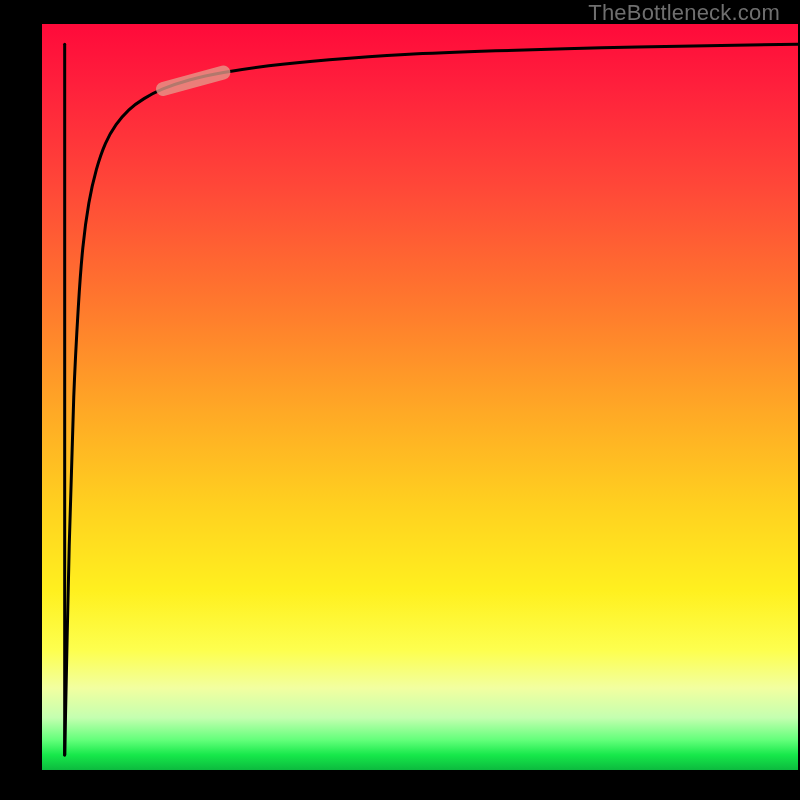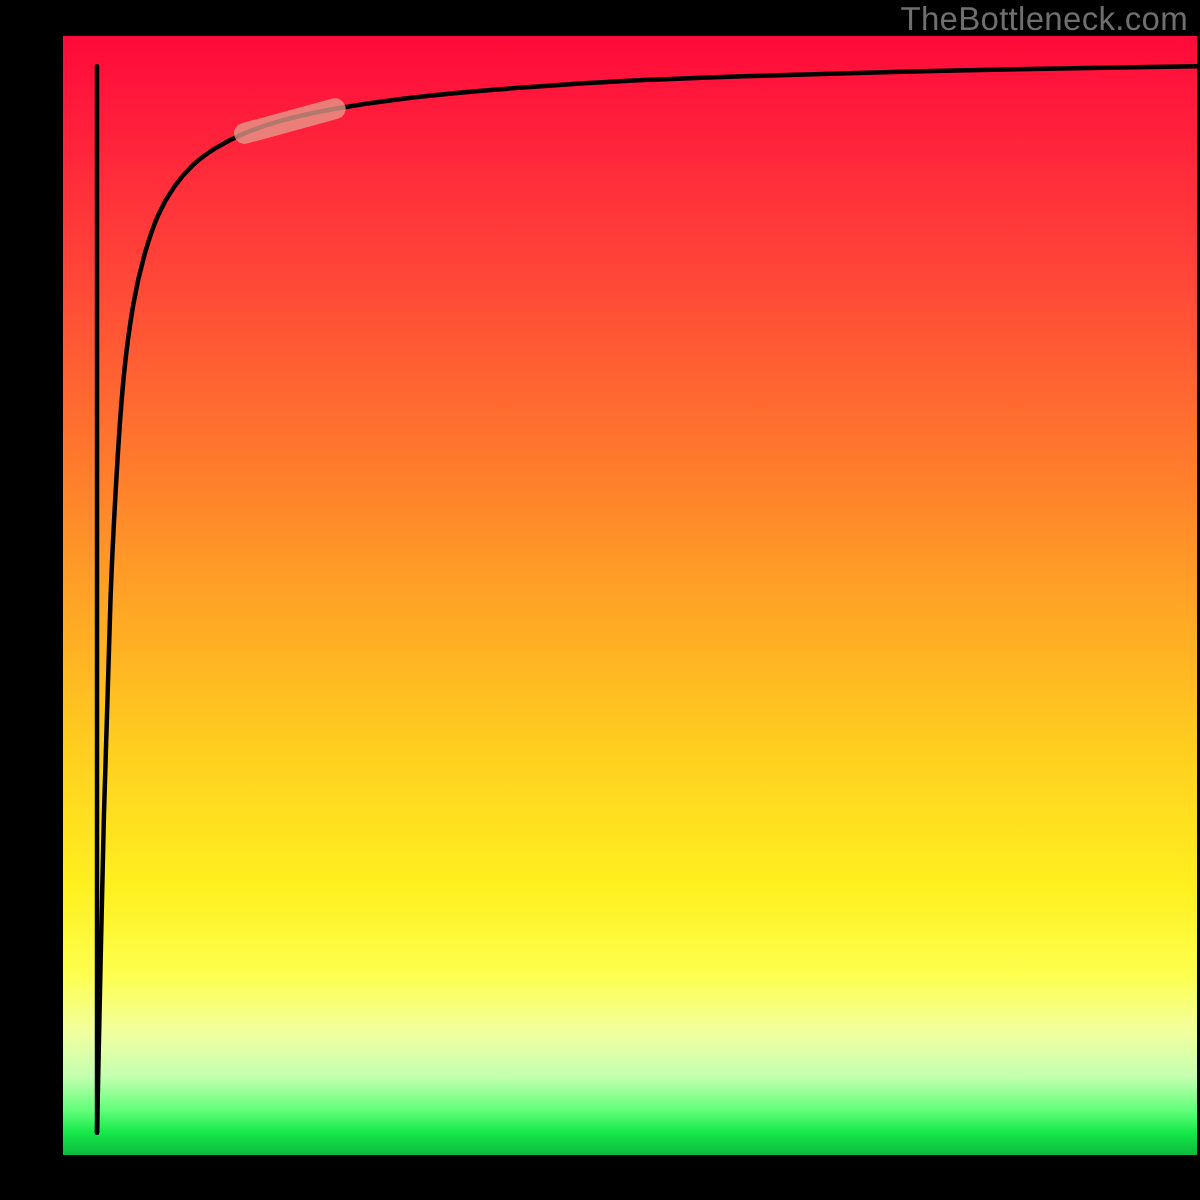--- a/index.html
+++ b/index.html
@@ -37,21 +37,21 @@
       #f2ffa0 89%,
       #c4ffb0 93%,
       #62ff7a 96%,
       #16e84a 98%,
       #0cba3e 100%
     );
   }
   .watermark {
     position: absolute;
     top: 0px;
-    right: 8px;
+    right: 20px;
     color: #6f6f6f;
     font-size: 22px;
     font-weight: 500;
     letter-spacing: 0.2px;
     white-space: nowrap;
   }
   svg.curve {
     position: absolute;
     left: 0;
     top: 0;

